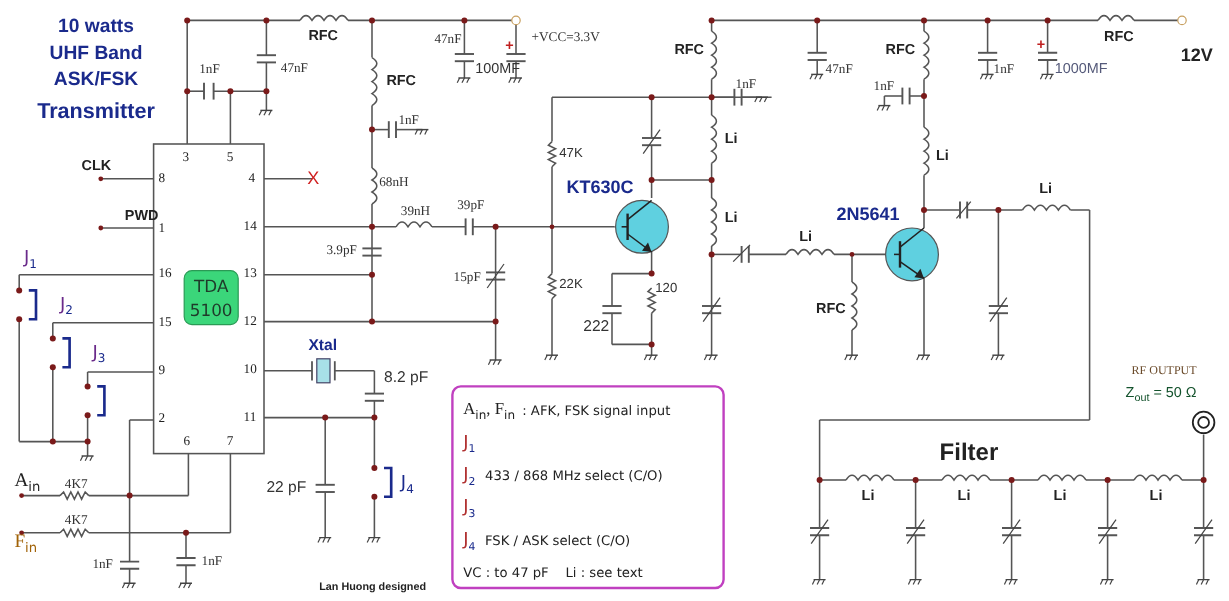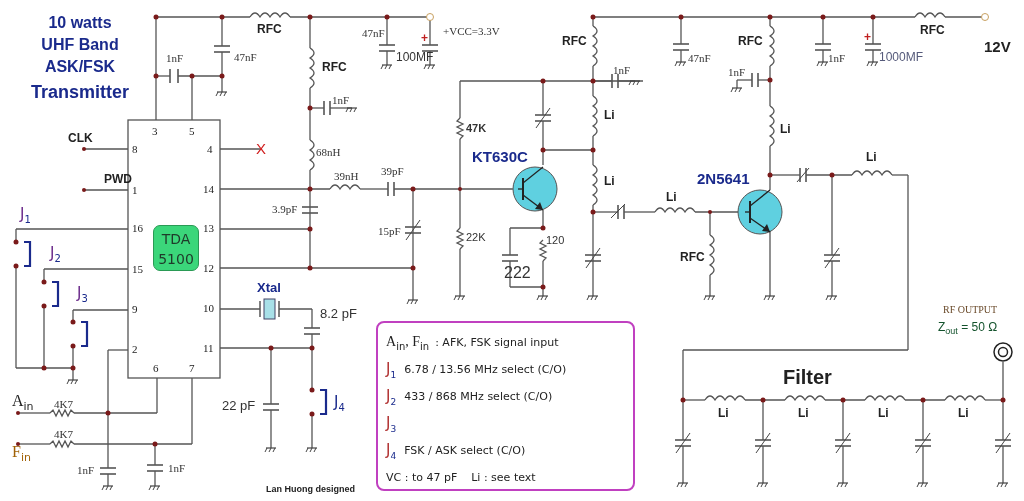--- a/index.html
+++ b/index.html
@@ -9,21 +9,21 @@
   .lbl { position:absolute; white-space:nowrap; }
   .serif { font-family:"Liberation Serif", serif; font-size:11px; color:#333; }
   .sans { font-family:"Liberation Sans", sans-serif; }
   .bold { font-weight:bold; }
   .pin { font-family:"Liberation Serif", serif; font-size:11px; color:#222; position:absolute; }
   .rfc { font-family:"Liberation Sans", sans-serif; font-weight:bold; font-size:12px; color:#222; position:absolute; }
   .part { font-family:"Liberation Sans", sans-serif; font-weight:bold; font-size:15px; color:#1a2a8c; position:absolute; }
   .jl { position:absolute; font-family:"DejaVu Sans", sans-serif; font-size:15px; color:#6a2a8a; }
   .jl sub { font-size:10px; color:#1a2a8c; }
   #tda { position:absolute; left:153px; top:225px; width:46px; height:46px; background:#3bd67a; border:1px solid #2a9a55; border-radius:7px; text-align:center; font-family:"DejaVu Sans", sans-serif; font-size:14px; line-height:20px; color:#1f3a2a; padding-top:3px; box-sizing:border-box; }
-  #legend { position:absolute; left:376px; top:321px; width:259px; height:170px; border:2px solid #c040c0; border-radius:8px; box-sizing:border-box; padding:6px 8px; font-family:"DejaVu Sans", sans-serif; font-size:11px; color:#222; }
+  #legend { position:absolute; left:376px; top:321px; width:228px; height:170px; border:2px solid #c040c0; border-radius:8px; box-sizing:border-box; padding:6px 8px; font-family:"DejaVu Sans", sans-serif; font-size:11px; color:#222; }
   #legend .row { height:27px; display:flex; align-items:center; }
   #legend .j { color:#b03030; font-size:15px; margin-right:8px; }
   #legend .j sub { color:#1a2a8c; font-size:9px; }
   #legend .ain { font-family:"Liberation Serif", serif; font-size:14px; margin-right:6px; }
   #legend .ain sub { font-family:"DejaVu Sans", sans-serif; font-size:10px; }
 </style>
 </head>
 <body>
 
 <svg id="schem" width="1024" height="501" viewBox="0 0 1024 501" xmlns="http://www.w3.org/2000/svg">
@@ -448,24 +448,24 @@
 <span class="lbl serif" style="left:381px;top:165px;">39pF</span>
 <span class="lbl serif" style="left:272px;top:203px;">3.9pF</span>
 <span class="lbl serif" style="left:378px;top:225px;">15pF</span>
 <span class="lbl serif" style="left:362px;top:27px;">47nF</span>
 <span class="lbl sans" style="left:396px;top:50px;font-size:12px;color:#333;">100MF</span>
 <span class="lbl serif" style="left:443px;top:25px;font-size:11px;">+VCC=3.3V</span>
 <span class="lbl sans bold" style="left:257px;top:280px;font-size:13px;color:#1a2a8c;">Xtal</span>
 <span class="lbl sans" style="left:320px;top:306px;font-size:13px;color:#333;">8.2 pF</span>
 <span class="lbl sans" style="left:222px;top:398px;font-size:13px;color:#333;">22 pF</span>
 
-<span class="lbl sans" style="left:466px;top:122px;font-size:11px;color:#333;font-weight:bold;">47K</span>
+<span class="lbl sans" style="left:466px;top:122px;font-size:11px;color:#333;">47K</span>
 <span class="lbl sans" style="left:466px;top:231px;font-size:11px;color:#333;">22K</span>
 <span class="lbl sans" style="left:546px;top:234px;font-size:11px;color:#333;">120</span>
-<span class="lbl sans" style="left:504px;top:264px;font-size:16px;color:#333;">222</span>
+<span class="lbl sans" style="left:486px;top:264px;font-size:13px;color:#333;">222</span>
 <span class="part" style="left:472px;top:148px;">KT630C</span>
 <span class="rfc" style="left:562px;top:34px;">RFC</span>
 <span class="lbl serif" style="left:613px;top:64px;">1nF</span>
 <span class="rfc" style="left:604px;top:108px;">Li</span>
 <span class="rfc" style="left:604px;top:174px;">Li</span>
 <span class="rfc" style="left:666px;top:190px;">Li</span>
 <span class="lbl serif" style="left:688px;top:52px;">47nF</span>
 <span class="rfc" style="left:738px;top:34px;">RFC</span>
 <span class="lbl serif" style="left:728px;top:66px;">1nF</span>
 <span class="rfc" style="left:780px;top:122px;">Li</span>
@@ -486,21 +486,20 @@
 <span class="rfc" style="left:878px;top:406px;">Li</span>
 <span class="rfc" style="left:958px;top:406px;">Li</span>
 
 <div id="legend">
   <div class="row">
     <span class="ain"><span>A</span><sub>in</sub><span>,</span> <span>F</span><sub>in</sub></span>
     <span>:  AFK, FSK signal input</span>
   </div>
   <div class="row">
     <span class="j"><span>J</span><sub>1</sub></span>
-    <span>6.78 / 13.56 MHz select (C/O)</span>
   </div>
   <div class="row">
     <span class="j"><span>J</span><sub>2</sub></span>
     <span>433 / 868 MHz select (C/O)</span>
   </div>
   <div class="row">
     <span class="j"><span>J</span><sub>3</sub></span>
   </div>
   <div class="row">
     <span class="j"><span>J</span><sub>4</sub></span>

